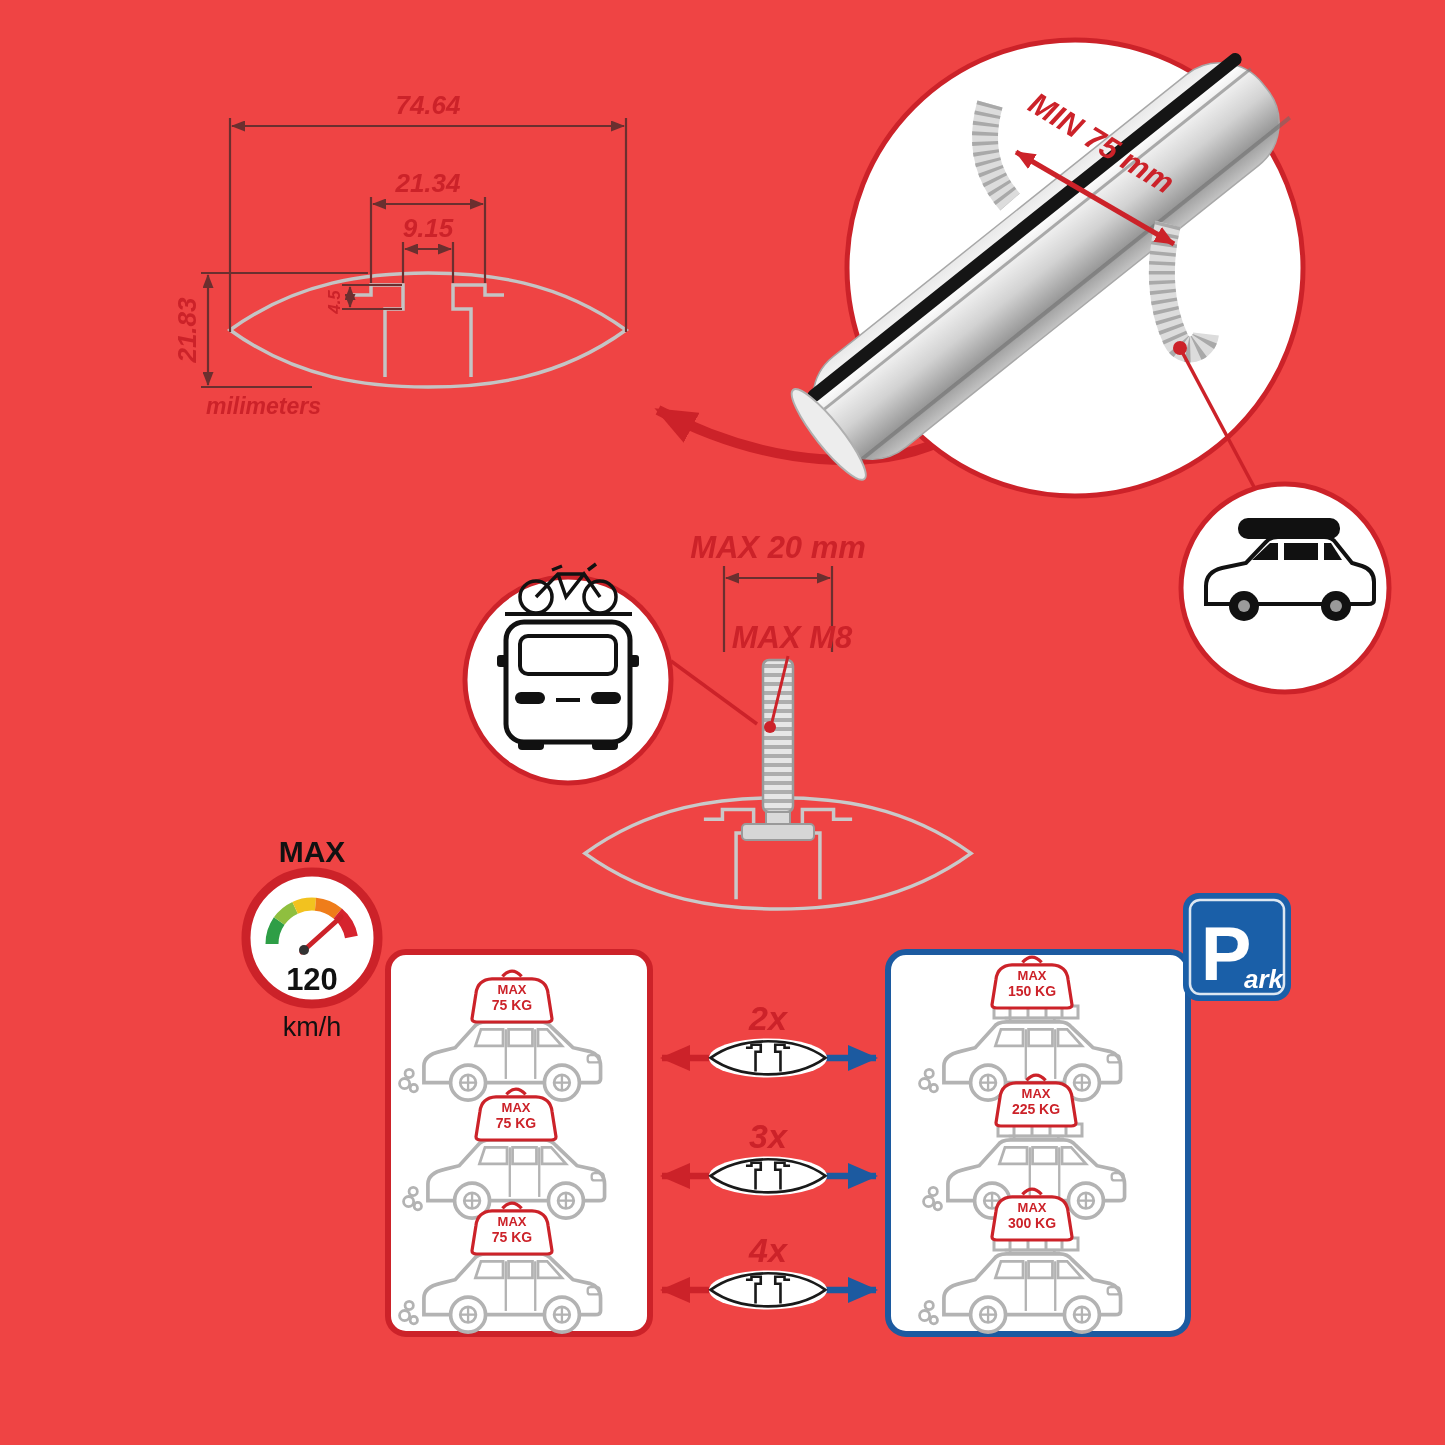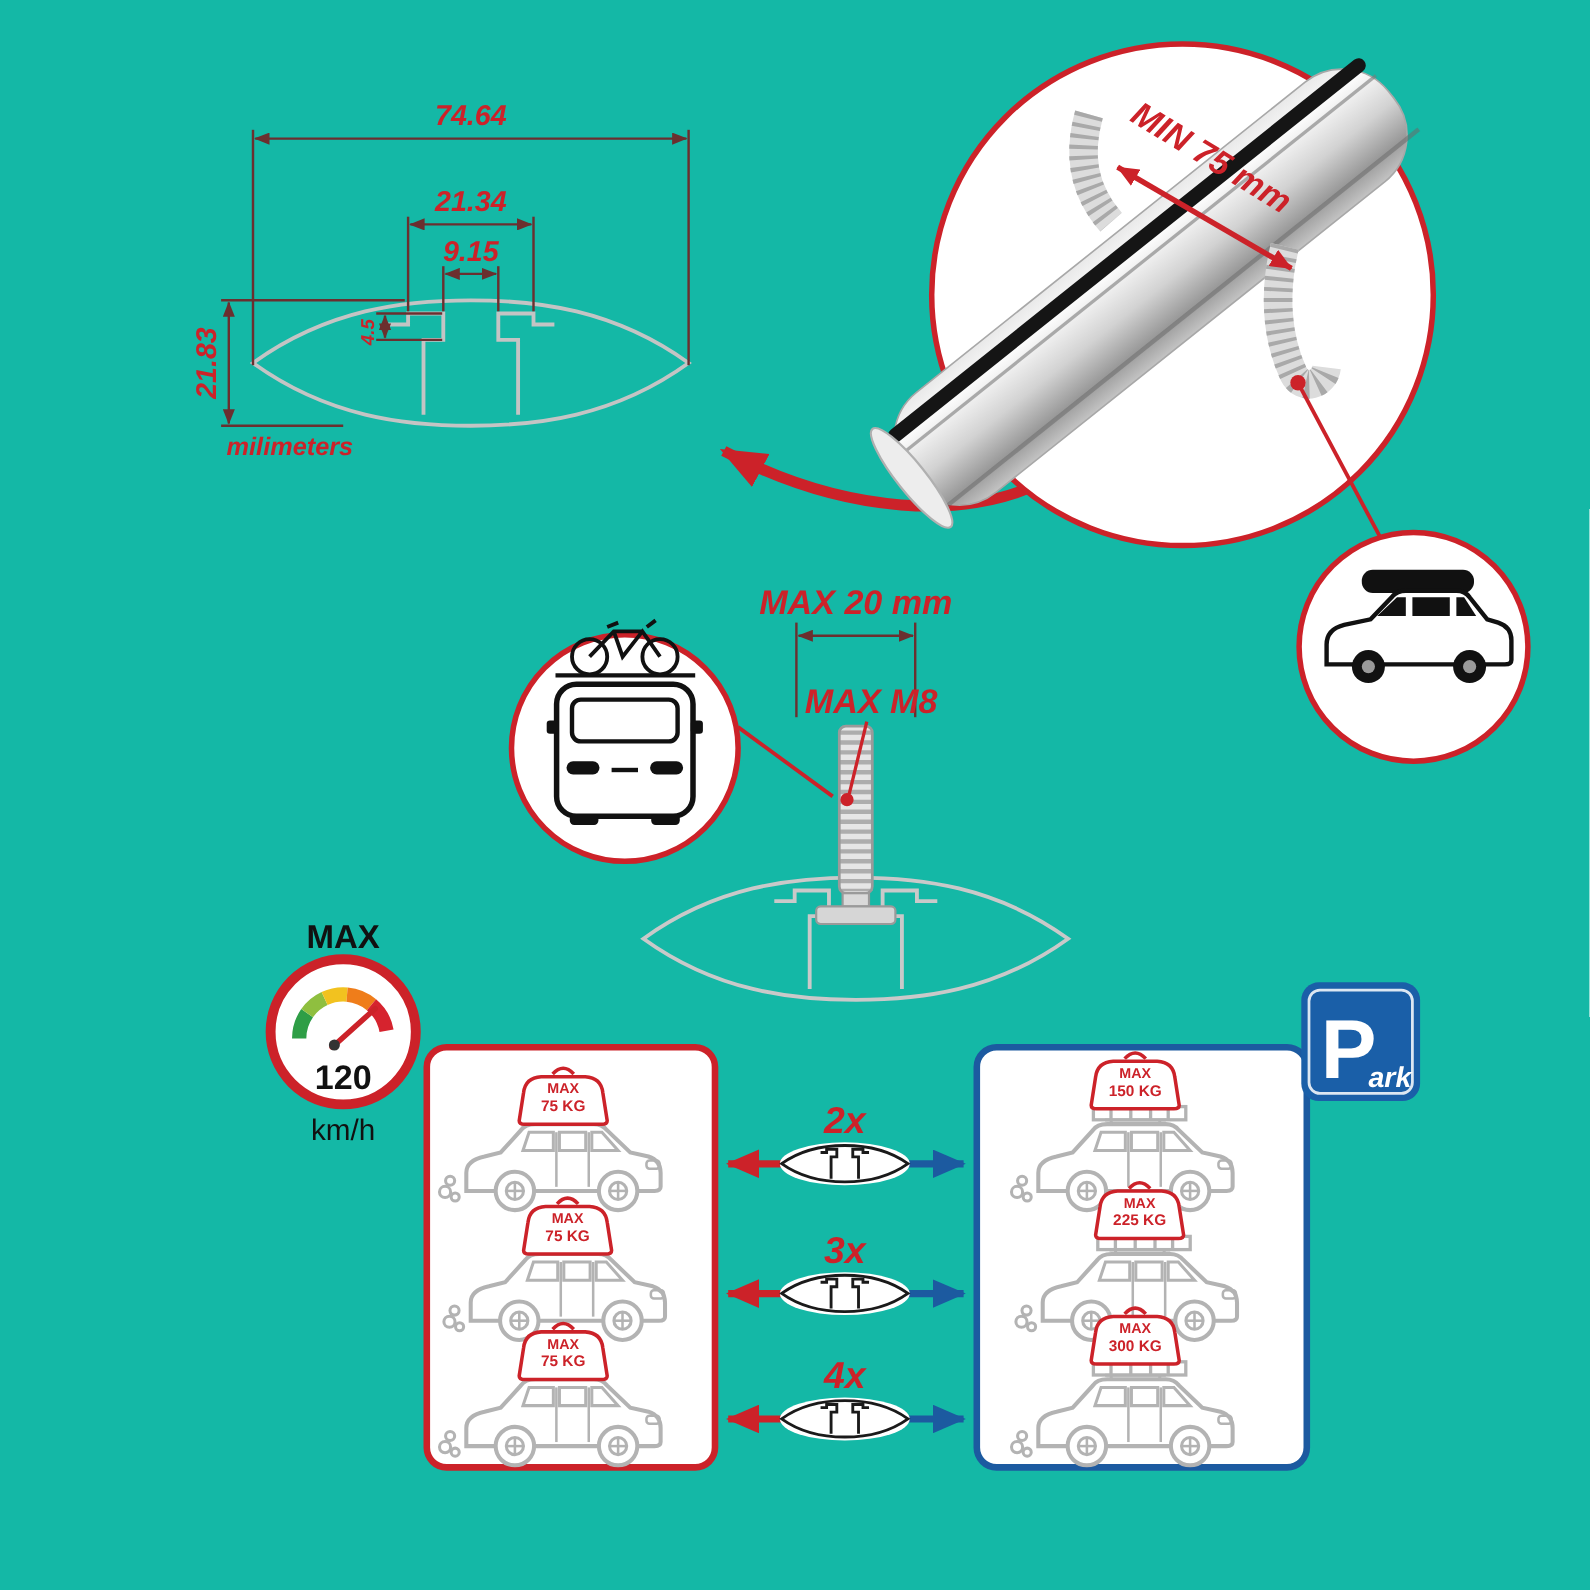--- a/index.html
+++ b/index.html
@@ -1,16 +1,16 @@
 <!DOCTYPE html>
 <html><head>
 <meta charset="utf-8">
 <style>
   html,body{margin:0;padding:0;background:#fff;}
-  .canvas{position:relative;width:1445px;height:1445px;background:#14b8a6;overflow:hidden;}
+  .canvas{position:relative;width:1445px;height:1445px;background:#ef4444;overflow:hidden;}
   svg{position:absolute;left:0;top:0;}
   svg text{font-family:"Liberation Sans", sans-serif;}
   .dimnum{fill:#cc2229;font-style:italic;font-weight:bold;font-size:26px;text-anchor:middle;}
   .dimnum-sm{fill:#cc2229;font-style:italic;font-weight:bold;font-size:17px;text-anchor:middle;}
   .units{fill:#cc2229;font-style:italic;font-weight:bold;font-size:23px;}
   .redlabel{fill:#cc2229;font-weight:bold;font-style:italic;font-size:31px;text-anchor:middle;}
   .bagmax{fill:#cc2229;font-weight:bold;font-size:13px;text-anchor:middle;}
   .bagkg{fill:#cc2229;font-weight:bold;font-size:14px;text-anchor:middle;}
   .mult{fill:#cc2229;font-weight:bold;font-style:italic;font-size:34px;text-anchor:middle;}
   .speedval{fill:#111;font-weight:bold;font-size:31px;text-anchor:middle;}

